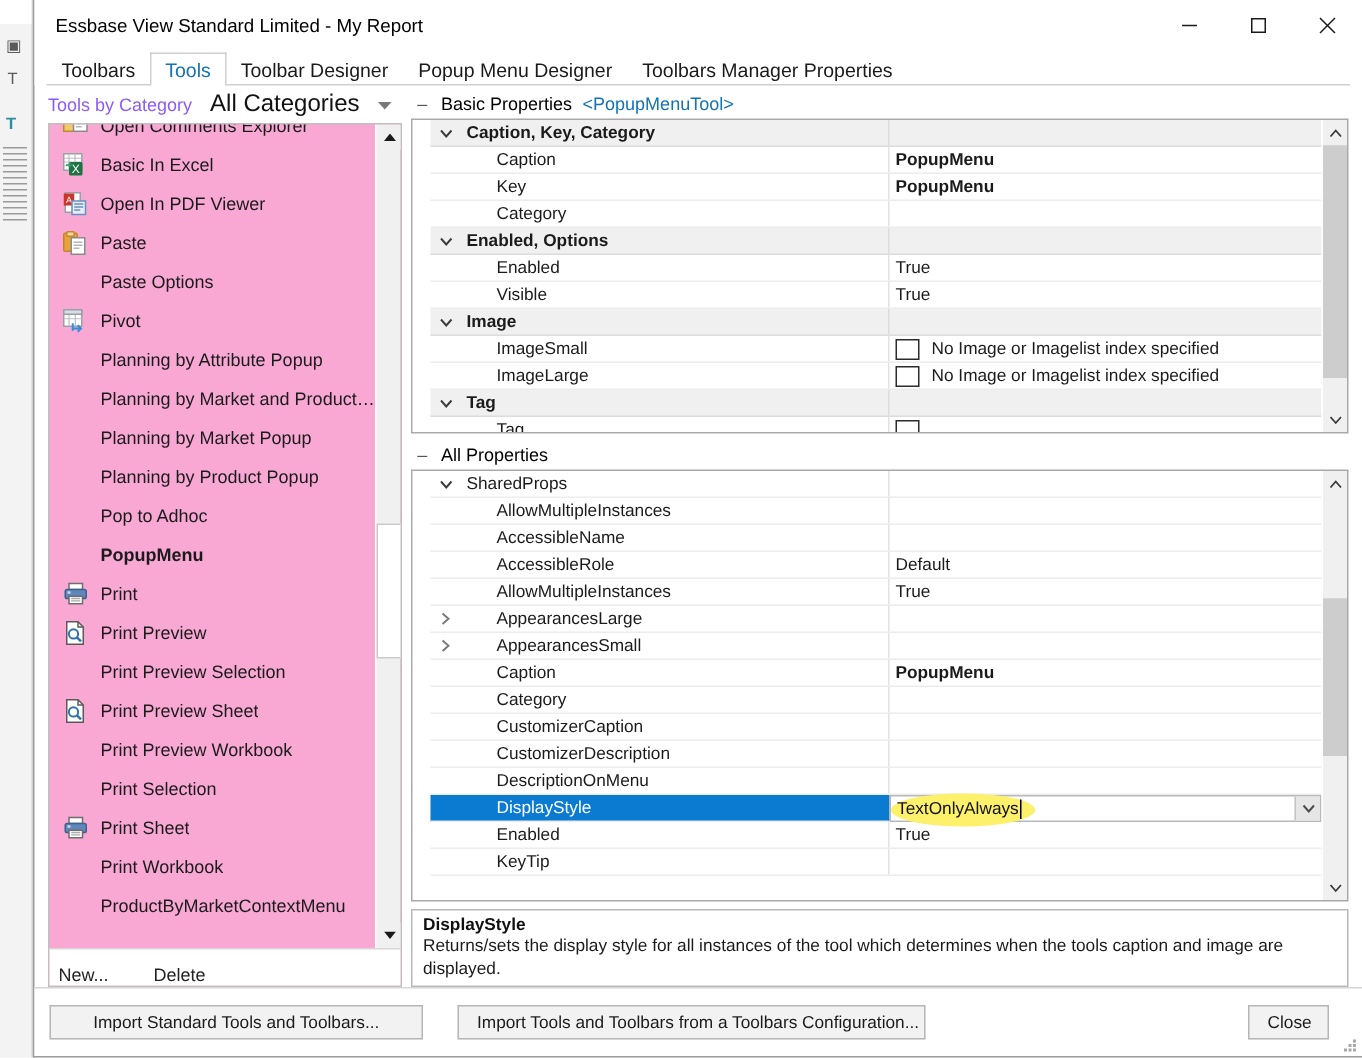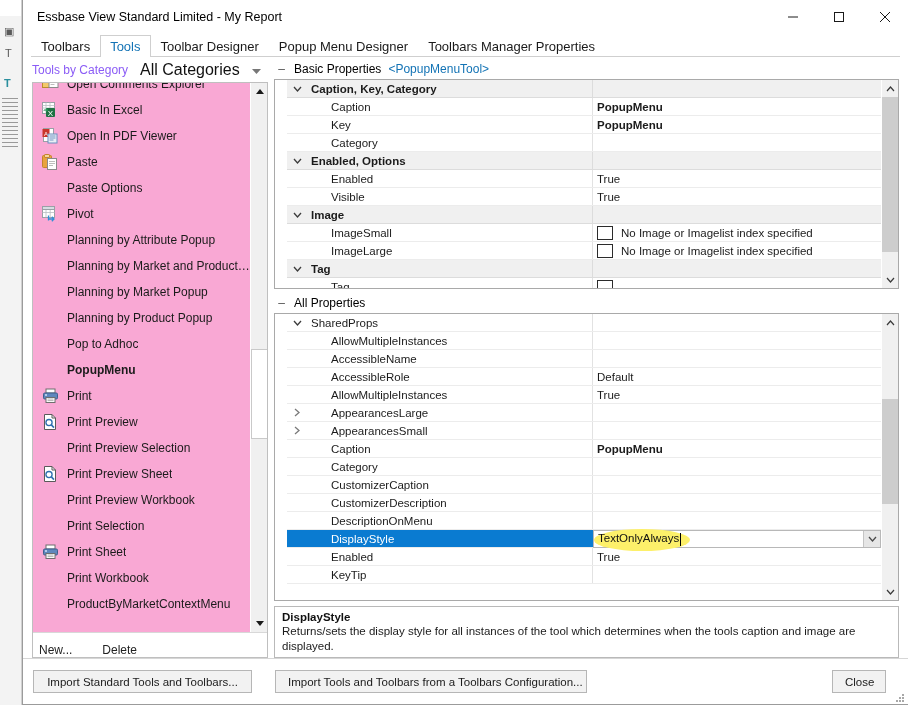--- a/index.html
+++ b/index.html
@@ -363,21 +363,21 @@
     height: 23px;
     border: 1px solid #b6b6b6;
     background: #f2f2f2;
     font-size: 11.5px;
     color: #1b1b1b;
     font-family: inherit;
     padding: 0 12px;
     cursor: default;
     white-space: nowrap;
   }
-  #btn-import-standard { width: 219px; }
+  #btn-import-standard { width: 249px; }
   #btn-import-config { width: 312px; margin-left: 13px; }
   #btn-close { width: 54px; position: absolute; right: 22px; }
   #resize-grip {
     position: absolute; right: 3px; bottom: 3px;
     width: 12px; height: 12px;
   }
 </style>
 </head>
 <body>
 

